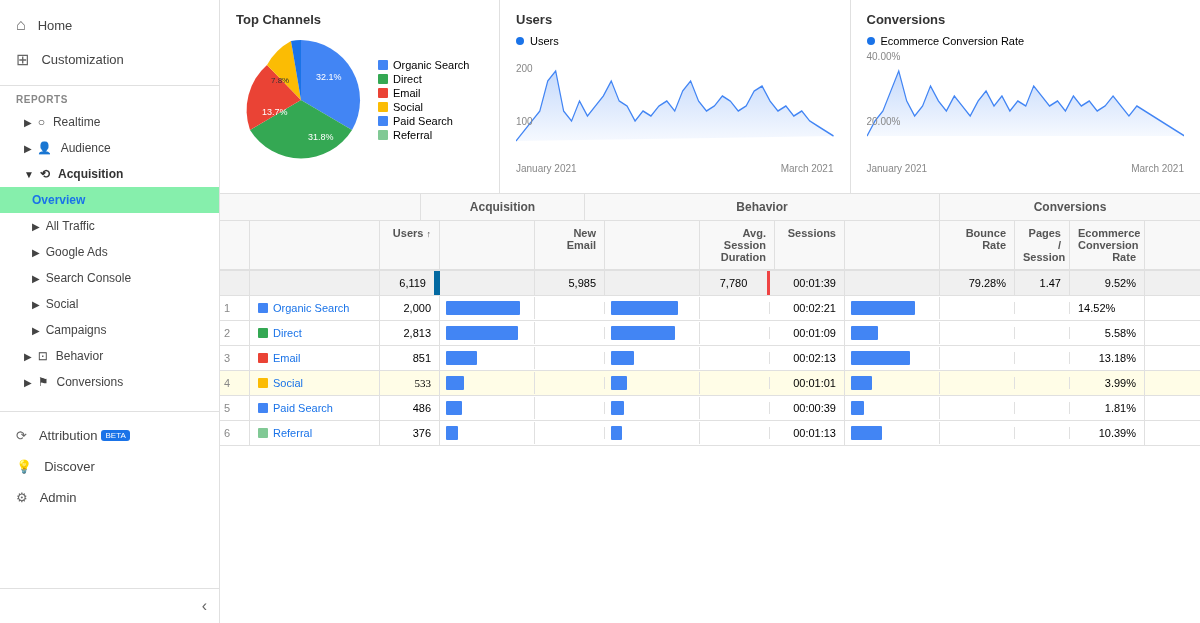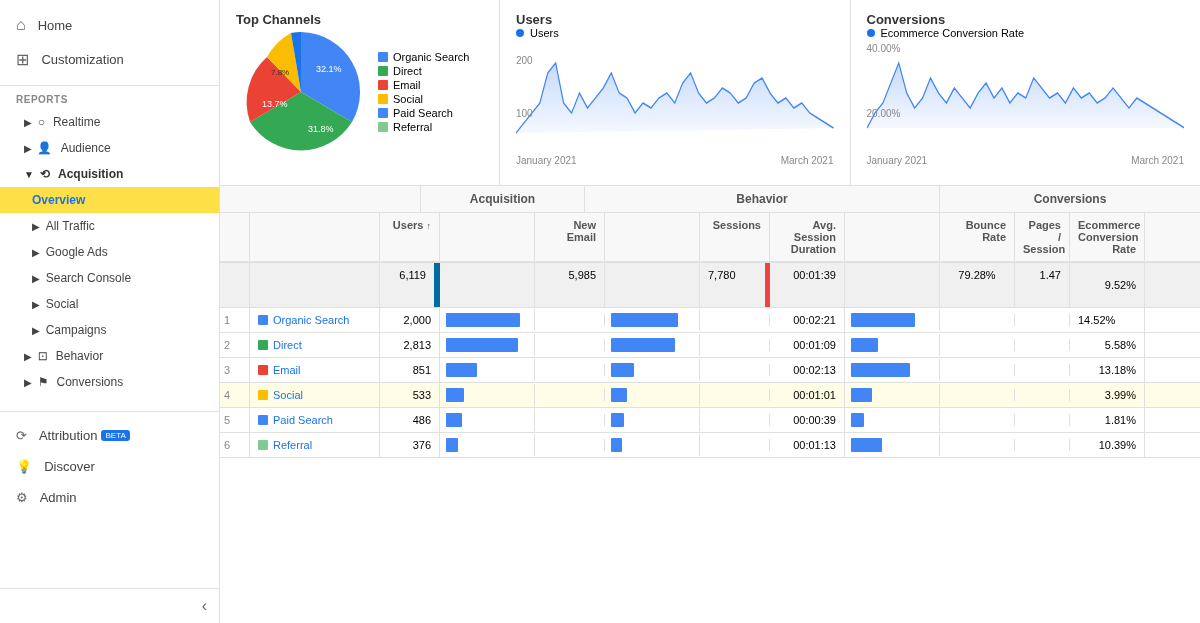--- a/index.html
+++ b/index.html
@@ -37,21 +37,21 @@
       letter-spacing: 0.5px;
     }
     .sidebar-sub {
       padding: 6px 16px 6px 32px;
       cursor: pointer;
       color: #444;
       font-size: 12px;
       display: flex;
       align-items: center;
     }
-    .sidebar-sub.active { background: #fde047; color: #1a73e8; font-weight: bold; }
+    .sidebar-sub.active { background: #86efac; color: #1a73e8; font-weight: bold; }
     .sidebar-sub .arrow { margin-right: 6px; font-size: 10px; }
     .sidebar-group {
       padding: 6px 16px 6px 24px;
       cursor: pointer;
       color: #444;
       font-size: 12px;
       display: flex;
       align-items: center;
     }
     .sidebar-group.expanded { font-weight: bold; color: #333; }
@@ -80,20 +80,21 @@
     .chart-panel {
       flex: 1;
       padding: 12px 16px;
       border-right: 1px solid #e0e0e0;
     }
     .chart-panel:last-child { border-right: none; }
     .chart-title {
       font-size: 13px;
       font-weight: bold;
       color: #333;
+      margin-bottom: 8px;
     }
     .chart-legend {
       display: flex;
       flex-direction: column;
       gap: 2px;
       font-size: 11px;
     }
     .legend-item {
       display: flex;
       align-items: center;
@@ -368,43 +369,43 @@
     <div style="display:flex; background:#f8f8f8; border-bottom:2px solid #e0e0e0; font-size:11px;">
       <div style="width:30px; min-width:30px; padding:6px 4px; border-right:1px solid #e0e0e0;"></div>
       <div style="width:130px; min-width:130px; padding:6px 8px; border-right:1px solid #e0e0e0; font-weight:bold; color:#555; cursor:pointer;"></div>
       <div style="width:60px; min-width:60px; padding:6px 8px; border-right:1px solid #e0e0e0; font-weight:bold; color:#555; text-align:right; cursor:pointer;">
         <span>Users</span>
         <span style="font-size:9px;">↑</span>
       </div>
       <div style="width:95px; min-width:95px; padding:6px 4px; border-right:1px solid #e0e0e0;"></div>
       <div style="width:70px; min-width:70px; padding:6px 8px; border-right:1px solid #e0e0e0; font-weight:bold; color:#555; text-align:right; cursor:pointer;">New Email</div>
       <div style="width:95px; min-width:95px; padding:6px 4px; border-right:1px solid #e0e0e0;"></div>
+      <div style="width:75px; min-width:75px; padding:6px 8px; border-right:1px solid #e0e0e0; font-weight:bold; color:#555; text-align:right; cursor:pointer;">Avg. Session Duration</div>
       <div style="width:70px; min-width:70px; padding:6px 8px; border-right:1px solid #e0e0e0; font-weight:bold; color:#555; text-align:right; cursor:pointer;">Sessions</div>
-      <div style="width:75px; min-width:75px; padding:6px 8px; border-right:1px solid #e0e0e0; font-weight:bold; color:#555; text-align:right; cursor:pointer;">Avg. Session Duration</div>
       <div style="width:95px; min-width:95px; padding:6px 4px; border-right:1px solid #e0e0e0;"></div>
       <div style="width:75px; min-width:75px; padding:6px 8px; border-right:1px solid #e0e0e0; font-weight:bold; color:#555; text-align:right; cursor:pointer;">Bounce Rate</div>
       <div style="width:55px; min-width:55px; padding:6px 8px; border-right:1px solid #e0e0e0; font-weight:bold; color:#555; text-align:right; cursor:pointer;">Pages / Session</div>
       <div style="width:75px; min-width:75px; padding:6px 8px; border-right:1px solid #e0e0e0; font-weight:bold; color:#555; text-align:right; cursor:pointer;">Ecommerce Conversion Rate</div>
       <div style="width:95px; min-width:95px; padding:6px 4px; border-right:1px solid #e0e0e0;"></div>
 
     </div>
 
     <div style="display:flex; background:#f0f0f0; border-bottom:1px solid #e0e0e0; font-size:11px;">
       <div style="width:30px; min-width:30px; padding:6px 4px; border-right:1px solid #e0e0e0;"></div>
       <div style="width:130px; min-width:130px; padding:6px 8px; border-right:1px solid #e0e0e0;"></div>
       <div style="width:60px; min-width:60px; padding:6px 8px; border-right:6px solid #0369a1; text-align:right;">6,119</div>
       <div style="width:95px; min-width:95px; padding:6px 4px; border-right:1px solid #e0e0e0;"></div>
       <div style="width:70px; min-width:70px; padding:6px 8px; border-right:1px solid #e0e0e0; text-align:right;">5,985</div>
       <div style="width:95px; min-width:95px; padding:6px 4px; border-right:1px solid #e0e0e0;"></div>
-      <div style="width:70px; min-width:70px; padding:6px 8px; border-right:5px solid #ef4444; text-align:left;">7,780</div>
+      <div style="width:70px; min-width:70px; padding:6px 8px; border-right:3px solid #ef4444; text-align:center;">7,780</div>
       <div style="width:75px; min-width:75px; padding:6px 8px; border-right:1px solid #e0e0e0; text-align:right;">00:01:39</div>
       <div style="width:95px; min-width:95px; padding:6px 4px; border-right:1px solid #e0e0e0;"></div>
-      <div style="width:75px; min-width:75px; padding:6px 8px; border-right:1px solid #e0e0e0; text-align:center;">79.28%</div>
+      <div style="width:75px; min-width:75px; padding:6px 8px; border-right:1px solid #e0e0e0; text-align:right;">79.28%</div>
       <div style="width:55px; min-width:55px; padding:6px 8px; border-right:1px solid #e0e0e0; text-align:right;">1.47</div>
-      <div style="width:75px; min-width:75px; padding:16px 8px; border-right:1px solid #e0e0e0; text-align:right;">9.52%</div>
+      <div style="width:75px; min-width:75px; padding:6px 8px; border-right:1px solid #e0e0e0; text-align:right;">9.52%</div>
       <div style="width:95px; min-width:95px; padding:6px 4px; border-right:1px solid #e0e0e0;"></div>
 
     </div>
 
     <div id="table-body">
         <div style="display: flex; background: rgb(255, 255, 255); border-bottom: 1px solid rgb(224, 224, 224); font-size: 11px; align-items: center;">
     <div style="width:30px;min-width:30px;padding:6px 4px;border-right:1px solid #e0e0e0;color:#888;">1</div>
     <div style="width:130px;min-width:130px;padding:6px 8px;border-right:1px solid #e0e0e0;color:#1a73e8;cursor:pointer;display:flex;align-items:center;gap:5px;">
       <div style="width:10px;height:10px;border-radius:1px;background:#4285f4;flex-shrink:0;"></div>
       <span>Organic Search</span>
@@ -477,21 +478,21 @@
     <div style="width:75px;min-width:75px;padding:6px 8px;border-right:1px solid #e0e0e0;text-align:right;">13.18%</div>
     <div style="width:95px;min-width:95px;padding:4px 6px;border-right:1px solid #e0e0e0;"></div>
 
   </div>
         <div style="display: flex; background: rgb(255, 253, 231); border-bottom: 1px solid rgb(224, 224, 224); font-size: 11px; align-items: center;">
     <div style="width:30px;min-width:30px;padding:6px 4px;border-right:1px solid #e0e0e0;color:#888;">4</div>
     <div style="width:130px;min-width:130px;padding:6px 8px;border-right:1px solid #e0e0e0;color:#1a73e8;cursor:pointer;display:flex;align-items:center;gap:5px;">
       <div style="width:10px;height:10px;border-radius:1px;background:#fbbc04;flex-shrink:0;"></div>
       <span>Social</span>
     </div>
-    <div style="width:60px;min-width:60px;padding:6px 8px;border-right:1px solid #e0e0e0;text-align:right;">533</div>
+    <div style="width:60px;min-width:60px;padding:6px 8px;border-right:1px solid #e0e0e0;text-align:right;font-family:Liberation Serif, serif;">533</div>
     <div style="width:95px;min-width:95px;padding:4px 6px;border-right:1px solid #e0e0e0;">
       <div style="width:22%;height:14px;background:#4285f4;border-radius:1px;"></div>
     </div>
     <div style="width:70px;min-width:70px;padding:6px 8px;border-right:1px solid #e0e0e0;text-align:right;"></div>
     <div style="width:95px;min-width:95px;padding:4px 6px;border-right:1px solid #e0e0e0;">
       <div style="width:19%;height:14px;background:#4285f4;border-radius:1px;"></div>
     </div>
     <div style="width:70px;min-width:70px;padding:6px 8px;border-right:1px solid #e0e0e0;text-align:right;"></div>
     <div style="width:75px;min-width:75px;padding:6px 8px;border-right:1px solid #e0e0e0;text-align:right;">00:01:01</div>
     <div style="width:95px;min-width:95px;padding:4px 6px;border-right:1px solid #e0e0e0;">

